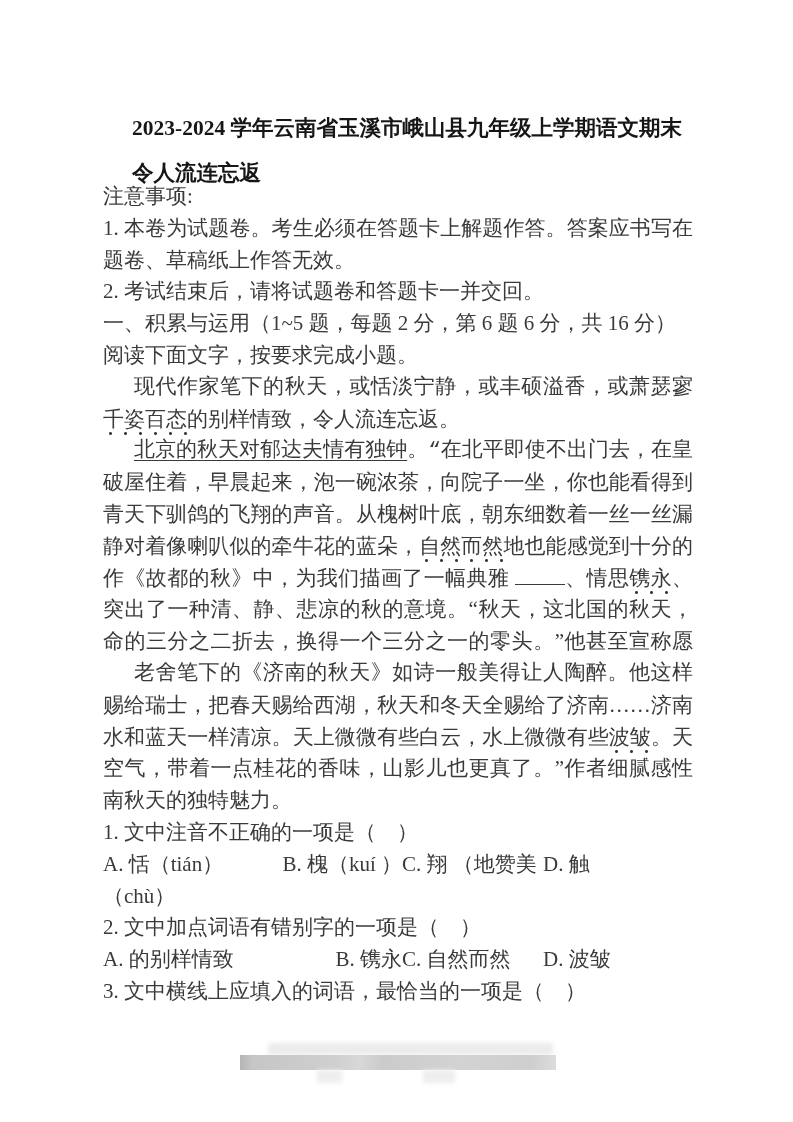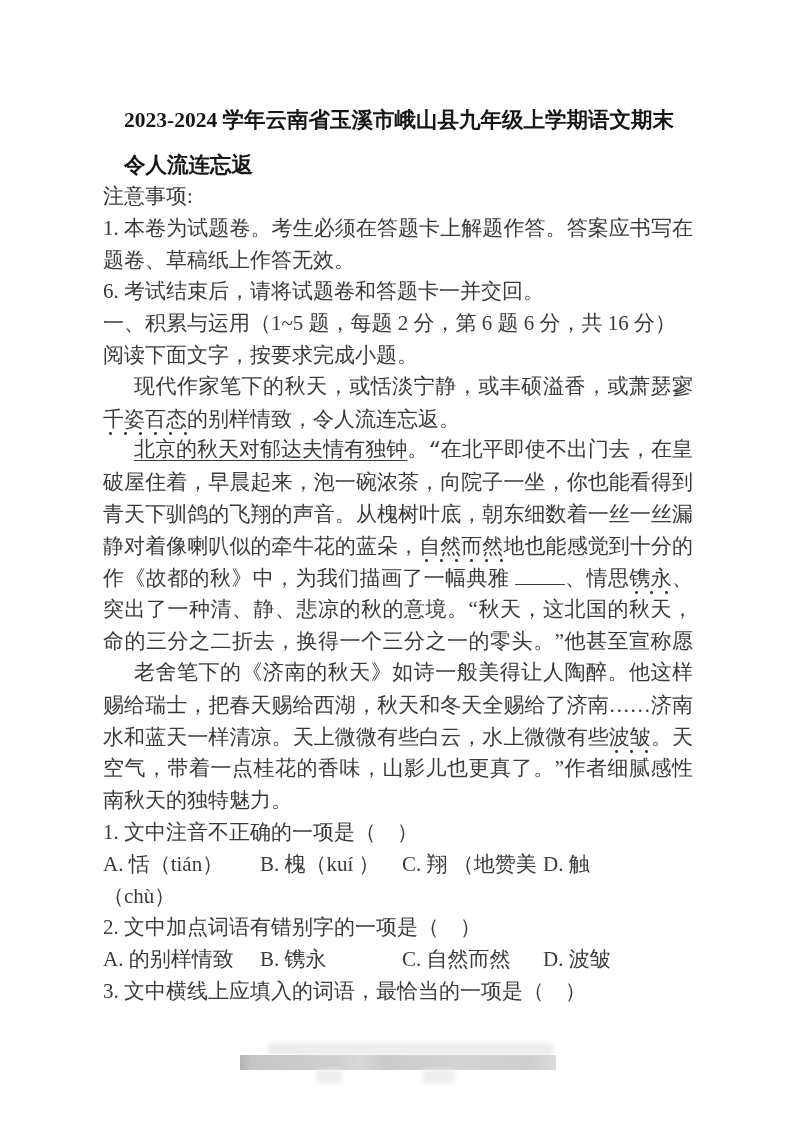--- a/index.html
+++ b/index.html
@@ -5,21 +5,21 @@
   html,body{margin:0;padding:0;background:#ffffff;}
   .page{
     position:relative;
     width:793px;height:1122px;
     background:#ffffff;
     overflow:hidden;
     font-family:"Liberation Serif","DejaVu Serif",serif;
     color:#3a3a3a;
   }
   .title{
-    position:absolute;left:116px;top:90px;width:582px;margin:8px;
+    position:absolute;left:116px;top:90px;width:582px;margin:16px;
     font-size:21.5px;line-height:45px;font-weight:bold;color:#161616;
   }
   .title .tl{display:block;}
   .doc-body{
     position:absolute;left:103px;top:181px;width:590px;
   }
   .line{
     height:31.8px;line-height:31.8px;font-size:21px;
     overflow:hidden;
   }
@@ -38,21 +38,21 @@
     background-image:radial-gradient(circle at center,#3a3a3a 1.2px,rgba(0,0,0,0) 1.7px);
     background-size:15px 5px;
     background-repeat:repeat-x;
     background-position:left bottom;
     padding-bottom:5px;
     margin-top:36px;
   }
   .options{display:flex;text-align:left;}
   .opt{display:block;}
   .opt:nth-child(1){width:157px;}
-  .opt:nth-child(2){width:142px;}
+  .opt:nth-child(2){width:142px;text-align:right;}
   .opt:nth-child(3){width:141px;}
   .opt:nth-child(4){flex:1;}
   
   .wm-smear{
     position:absolute;left:268px;top:1043px;width:285px;height:12px;
     background:#ececec;filter:blur(2px);
   }
   .wm-main{
     position:absolute;left:240px;top:1055px;width:316px;height:15px;
     background:linear-gradient(90deg,#b5b5b5 0%,#c6c6c6 4%,#cfcfcf 30%,#d8d8d8 38%,#cbcbcb 45%,#d3d3d3 70%,#cecece 92%,#dcdcdc 100%);
@@ -72,21 +72,21 @@
 
 <div class="page">
   <h1 class="title">
     <span class="tl">2023-2024 学年云南省玉溪市峨山县九年级上学期语文期末</span>
     <span class="tl">令人流连忘返</span>
   </h1>
   <div class="doc-body" id="doc-body">
       <div class="line"><span>注意事项:</span></div>
       <div class="line justify"><span>1. 本卷为试题卷。考生必须在答题卡上解题作答。答案应书写在答题卡的相应位置上，在试</span></div>
       <div class="line"><span>题卷、草稿纸上作答无效。</span></div>
-      <div class="line"><span>6. 考试结束后，请将试题卷和答题卡一并交回。</span></div>
+      <div class="line"><span>2. 考试结束后，请将试题卷和答题卡一并交回。</span></div>
       <div class="line"><span>一、积累与运用（1~5 题，每题 2 分，第 6 题 6 分，共 16 分）</span></div>
       <div class="line"><span>阅读下面文字，按要求完成小题。</span></div>
       <div class="line justify indent"><span>现代作家笔下的秋天，或恬淡宁静，或丰硕溢香，或萧瑟寥廓，或悲凉伤感，</span><span class="blank" style="width: 45px;"></span></div>
       <div class="line"><span class="emph">千姿百态</span><span>的别样情致，令人流连忘返。</span></div>
       <div class="line justify indent"><span class="uline">北京的秋天对郁达夫情有独钟</span><span>。“在北平即使不出门去，在皇城人海之中，租人家一椽</span></div>
       <div class="line justify"><span>破屋住着，早晨起来，泡一碗浓茶，向院子一坐，你也能看得到很高的碧绿的天色，听得到</span></div>
       <div class="line justify"><span>青天下驯鸽的飞翔的声音。从槐树叶底，朝东细数着一丝一丝漏下的日光，或在破壁腰中，</span></div>
       <div class="line justify"><span>静对着像喇叭似的牵牛花的蓝朵，</span><span class="emph">自然而然</span><span>地也能感觉到十分的秋意。”郁达夫在其散文佳</span></div>
       <div class="line justify"><span>作《故都的秋》中，为我们描画了一幅典雅 </span><span class="blank" style="width: 50px;"></span><span>、情思</span><span class="emph">镌永</span><span>、极具个性的秋色图，着意</span></div>
       <div class="line justify"><span>突出了一种清、静、悲凉的秋的意境。“秋天，这北国的秋天，若留得住的话，我愿意把寿</span></div>

